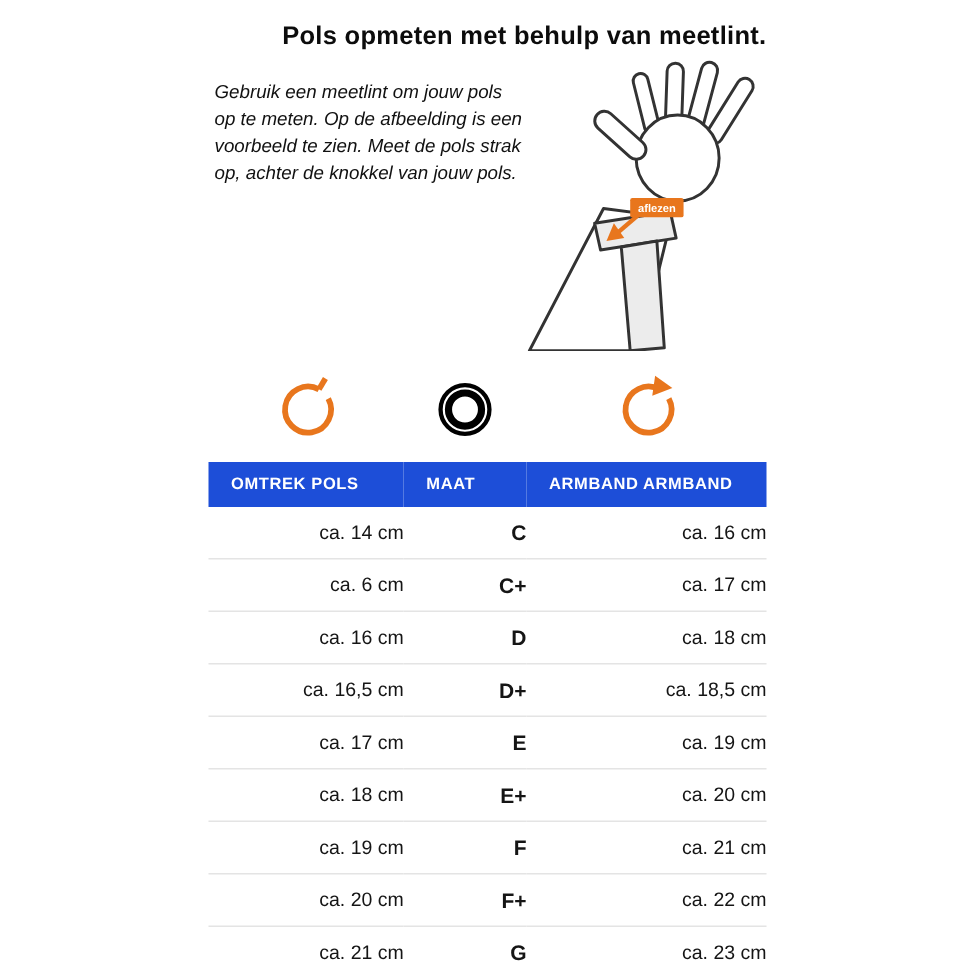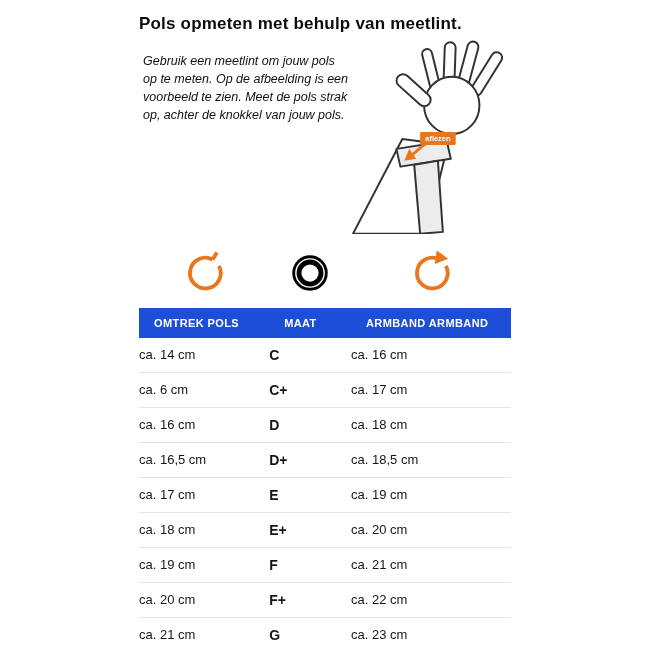--- a/index.html
+++ b/index.html
@@ -3,21 +3,21 @@
 <meta charset="utf-8">
 <style>
   html,body { margin:0; padding:0; background:#ffffff; }
   .page {
     position:relative; width:650px; height:650px; overflow:hidden;
     font-family:"Liberation Sans", sans-serif; color:#111; background:#fff;
     margin:0 auto;
   }
   .content { width:372px; margin:0 auto; padding-top:14px; }
   .title {
-    font-size:17px; font-weight:bold; text-align:left;
+    font-size:17px; font-weight:bold; text-align:right;
     letter-spacing:.2px; margin:0; color:#0c0c0c;
   }
   .top { display:flex; margin-top:12px; height:196px; }
   .text-col { width:212px; font-size:12.5px; line-height:1.45; padding-top:6px; }
   .text-col p { margin:0 0 14px 4px;font-style:italic; }
   .check { font-weight:bold; }
   .illu-col { flex:1; position:relative; }
   .illu-col svg { position:absolute; top:-6px; left:-4px; }
 
   .icons-row { display:flex; margin:8px 0 12px; }
@@ -27,21 +27,21 @@
   .icon-cell.c3 { width:43%; }
 
   table { width:100%; border-collapse:collapse; }
   col.c1 { width:35%; } col.c2 { width:22%; } col.c3 { width:43%; }
   thead th {
     background:#1d4ed8; color:#fff; font-size:11px; font-weight:bold;
     text-align:left; padding:9px 0 9px 15px; letter-spacing:.4px;
     white-space:nowrap;
   }
   tbody td {
-    text-align:left; font-size:13px; padding:9px 0; line-height:16px;
+    text-align:right; font-size:13px; padding:9px 0; line-height:16px;
     border-bottom:1px solid #e4e4e4; color:#151515;
   }
   tbody td.maat { font-weight:bold; font-size:14px; }
 </style>
 </head>
 <body>
 
 <div class="page">
   <div class="content">
 

